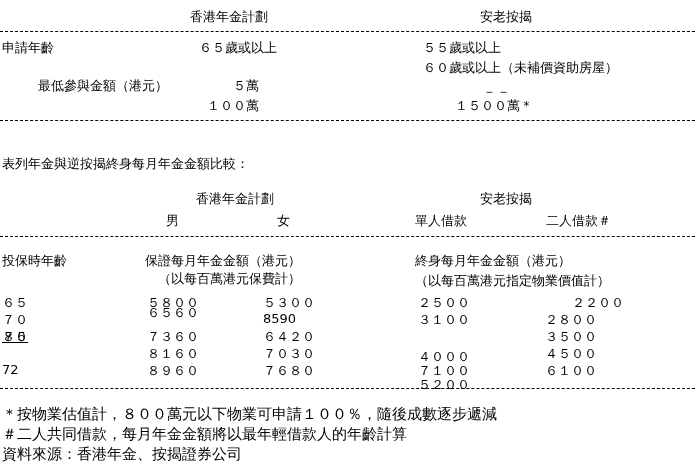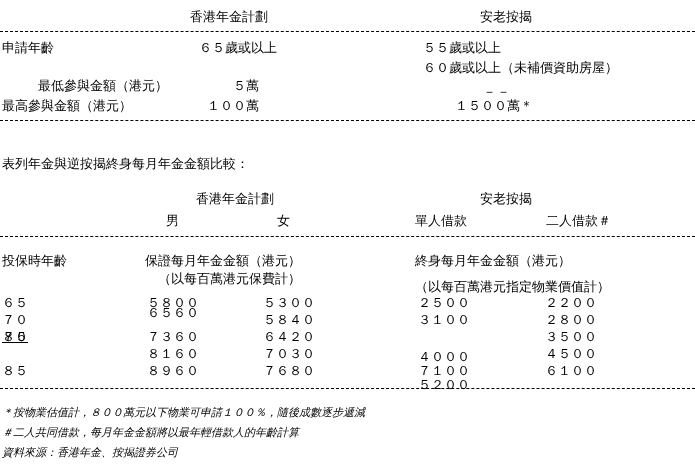--- a/index.html
+++ b/index.html
@@ -22,42 +22,41 @@
     height: 470px;
   }
   .abs { position: absolute; white-space: pre; }
   .dashed {
     position: absolute;
     left: 0;
     width: 695px;
     border-top: 1px dashed #000;
     height: 0;
   }
-  .note { font-size: 11px; font-style: italic; }
+  .note { font-size: 15px; }
 </style>
 </head>
 <body>
 
 <div class="page">
 
   <div class="abs" style="top:8px; left:190px;">香港年金計劃</div>
   <div class="abs" style="top:8px; left:480px;">安老按揭</div>
 
   <div class="dashed" style="top:31px;"></div>
 
   <div class="abs" style="top:39px; left:2px;">申請年齡</div>
   <div class="abs" style="top:39px; left:199px;">６５歲或以上</div>
   <div class="abs" style="top:39px; left:423px;">５５歲或以上</div>
   <div class="abs" style="top:59px; left:423px;">６０歲或以上（未補價資助房屋）</div>
 
   <div class="abs" style="top:77px; left:2px;margin-left:36px;">最低參與金額（港元）</div>
   <div class="abs" style="top:77px; left:233px;">５萬</div>
   <div class="abs" style="top:83px; left:483px; letter-spacing:1px;">－－</div>
 
-  <div class="abs" style="top:97px; left:2px;">最高參與金額（港元）</div>
   <div class="abs" style="top:97px; left:207px;">１００萬</div>
   <div class="abs" style="top:97px; left:455px;">１５００萬＊</div>
 
   <div class="dashed" style="top:120px;"></div>
 
   <div class="abs" style="top:155px; left:2px;">表列年金與逆按揭終身每月年金金額比較：</div>
 
   <div class="abs" style="top:190px; left:196px;">香港年金計劃</div>
   <div class="abs" style="top:190px; left:480px;">安老按揭</div>
 
@@ -65,34 +64,34 @@
   <div class="abs" style="top:212px; left:277px;">女</div>
   <div class="abs" style="top:212px; left:415px;">單人借款</div>
   <div class="abs" style="top:212px; left:546px;">二人借款＃</div>
 
   <div class="dashed" style="top:236px;"></div>
 
   <div class="abs" style="top:252px; left:2px;">投保時年齡</div>
   <div class="abs" style="top:252px; left:145px;">保證每月年金金額（港元）</div>
   <div class="abs" style="top:270px; left:158px;">（以每百萬港元保費計）</div>
   <div class="abs" style="top:252px; left:415px;">終身每月年金金額（港元）</div>
-  <div class="abs" style="top:278px; left:415px;">（以每百萬港元指定物業價值計）</div>
+  <div class="abs" style="top:272px; left:415px;">（以每百萬港元指定物業價值計）</div>
 
   <div>
     <div class="abs" style="top:294px; left:2px;">６５</div>
     <div class="abs" style="top:294px; left:147px;">５８００</div>
     <div class="abs" style="top:294px; left:263px;">５３００</div>
     <div class="abs" style="top:294px; left:418px;">２５００</div>
-    <div class="abs" style="top:294px; left:545px;">２２００</div>
+    <div class="abs" style="top:294px; left:572px;">２２００</div>
   </div>
 
   <div>
     <div class="abs" style="top:311px; left:2px;">７０</div>
     <div class="abs" style="top:304px; left:147px;">６５６０</div>
-    <div class="abs" style="top:311px; left:263px;">５８４０</div>
+    <div class="abs" style="top:311px; left:263px;">8590</div>
     <div class="abs" style="top:311px; left:418px;">３１００</div>
     <div class="abs" style="top:311px; left:545px;">２８００</div>
   </div>
 
   <div>
     <div class="abs" style="top:328px; left:2px;">７５</div>
     <div class="abs" style="top:328px; left:147px;">７３６０</div>
     <div class="abs" style="top:328px; left:263px;">６４２０</div>
     <div class="abs" style="top:328px; left:418px;margin-top:20px;">４０００</div>
     <div class="abs" style="top:328px; left:545px;">３５００</div>
@@ -100,21 +99,21 @@
 
   <div>
     <div class="abs" style="top:328px; left:2px;text-decoration:underline;">８０</div>
     <div class="abs" style="top:345px; left:147px;">８１６０</div>
     <div class="abs" style="top:345px; left:263px;">７０３０</div>
     <div class="abs" style="top:345px; left:418px;margin-top:31px;">５２００</div>
     <div class="abs" style="top:345px; left:545px;">４５００</div>
   </div>
 
   <div>
-    <div class="abs" style="top:362px; left:2px;">８５</div>
+    <div class="abs" style="top:362px; left:2px;">72</div>
     <div class="abs" style="top:362px; left:147px;">８９６０</div>
     <div class="abs" style="top:362px; left:263px;">７６８０</div>
     <div class="abs" style="top:362px; left:418px;">７１００</div>
     <div class="abs" style="top:362px; left:545px;">６１００</div>
   </div>
 
   <div class="dashed" style="top:388px;"></div>
 
   <div class="abs note" style="top:405px; left:2px;">＊按物業估值計，８００萬元以下物業可申請１００％，隨後成數逐步遞減</div>
   <div class="abs note" style="top:445px; left:2px;">資料來源：香港年金、按揭證券公司</div>

